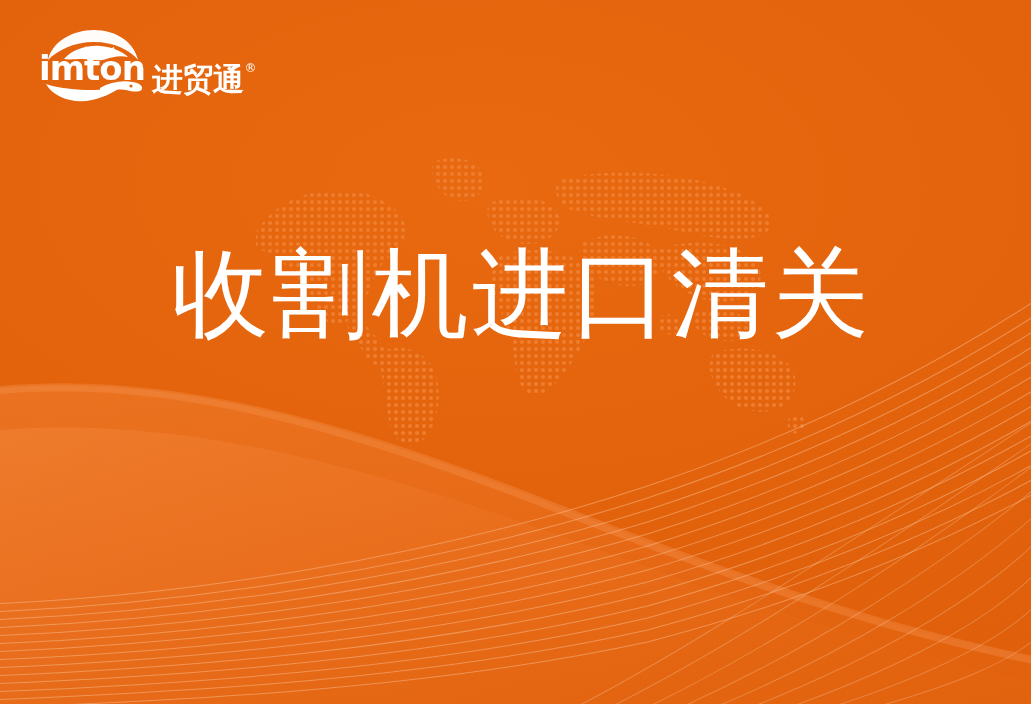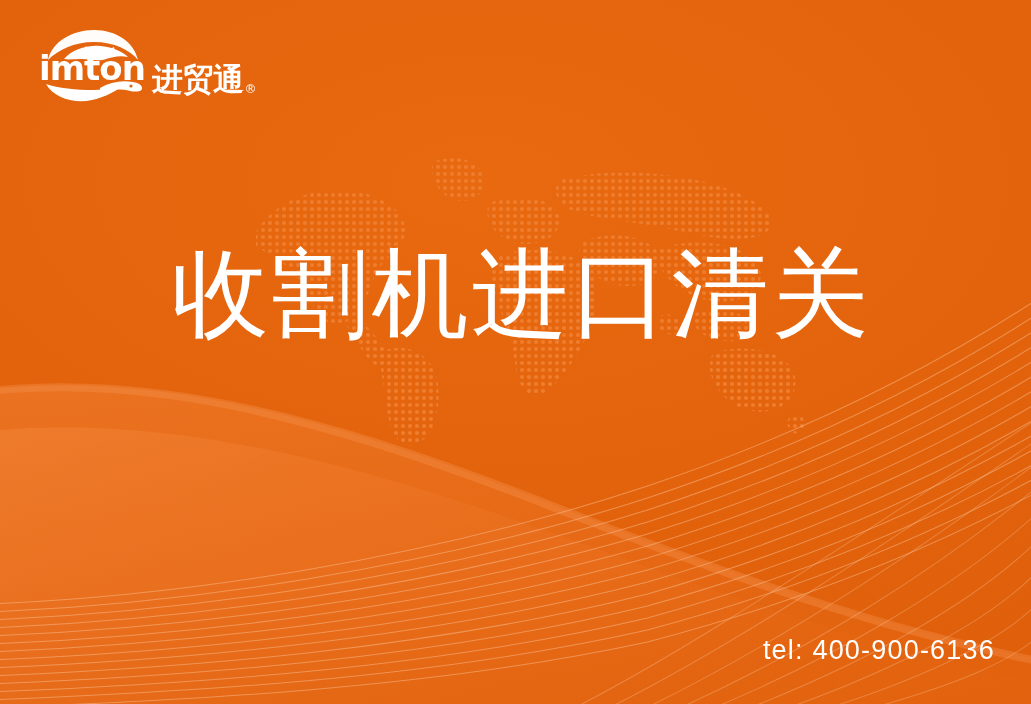--- a/index.html
+++ b/index.html
@@ -71,21 +71,21 @@
     height: 78px;
     flex: 0 0 auto;
   }
   .logo-mark svg { display: block; width: 100%; height: 100%; }
 
   .logo-cn-wrap {
     position: relative;
     margin-left: 2px;
     margin-bottom: 9px;
     display: flex;
-    align-items: flex-end;
+    align-items: flex-start;
   }
   .logo-cn {
     font-family: "DejaVu Sans", "Liberation Sans", sans-serif;
     font-size: 31px;
     line-height: 1;
     font-weight: 700;
     color: #ffffff;
     letter-spacing: -0.5px;
     white-space: nowrap;
   }
@@ -277,15 +277,14 @@
     <div class="logo-cn-wrap">
       <span class="logo-cn">进贸通</span>
       <span class="logo-reg">®</span>
     </div>
   </div>
 
   <div class="headline">
     <div class="headline-line">收割机进口清关</div>
   </div>
 
-  <div class="phone">tel: 400-900-6136</div>
 
 </div>
 
 </body></html>

